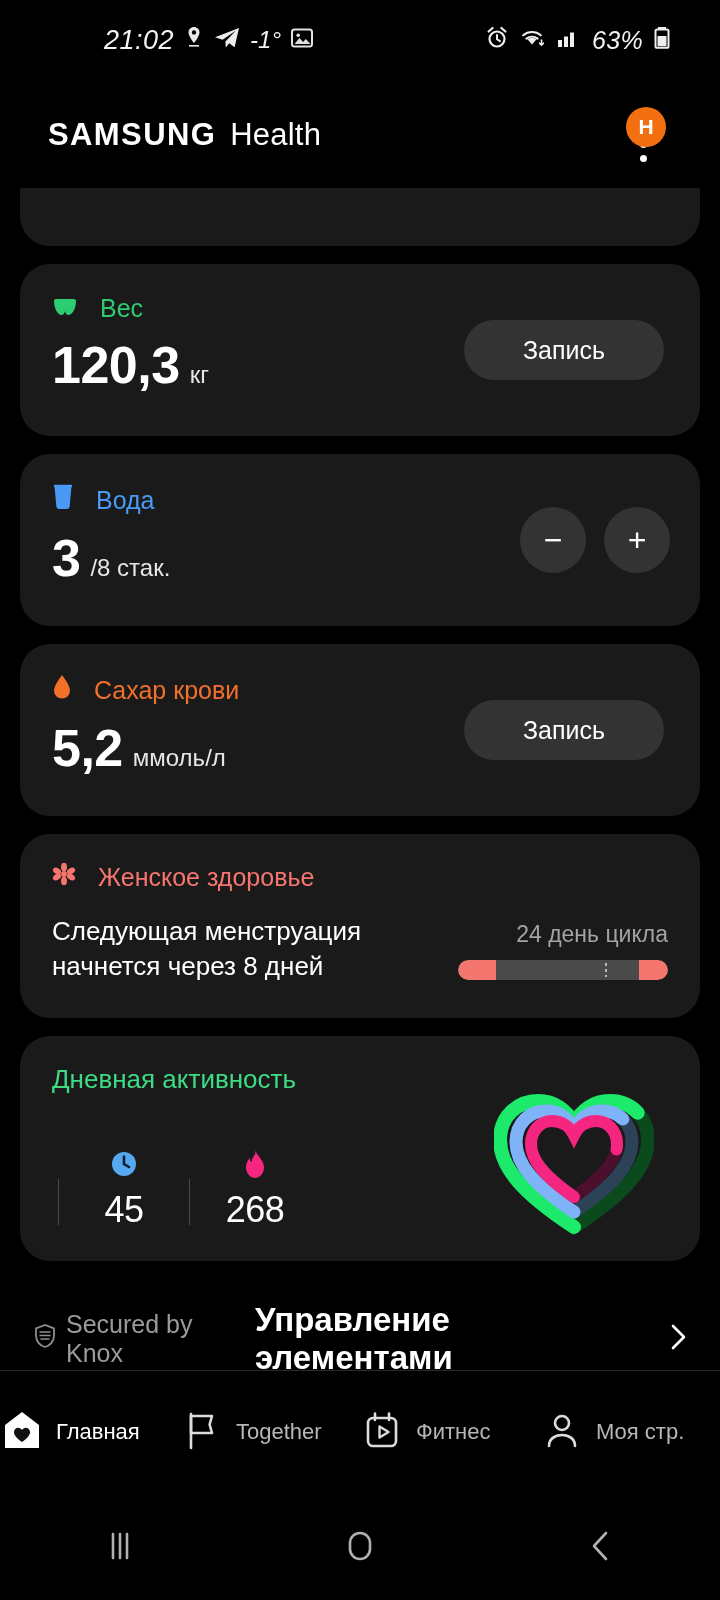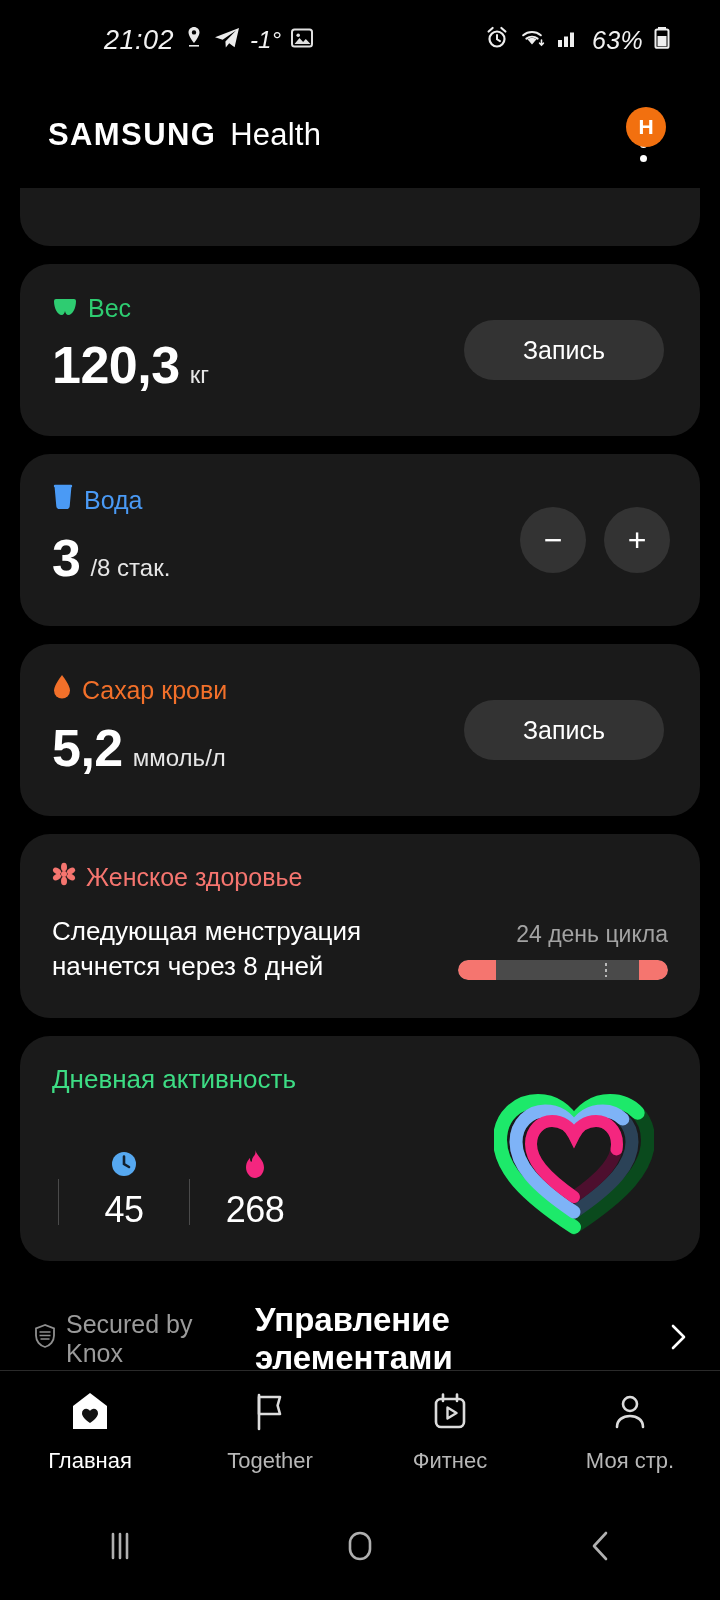--- a/index.html
+++ b/index.html
@@ -50,21 +50,21 @@
   
   .scroll { position: absolute; top: 188px; left: 0; width: 720px; height: 1190px; overflow: hidden; }
 
   .card {
     background: #1a1a1a; border-radius: 30px;
     margin: 0 20px 18px 20px; position: relative;
   }
   .card-clip-top { margin-top: -52px; height: 110px; overflow: hidden; }
 
   .metric-card { padding: 30px 32px 34px 32px; min-height: 172px; }
-  .metric-head { display: flex; align-items: center; gap: 10px; font-size: 25px; font-weight: 500; }
+  .metric-head { display: flex; align-items: center; gap: 22px; font-size: 25px; font-weight: 500; }
   .metric-value { margin-top: 16px; display: flex; align-items: baseline; gap: 10px; color: #fff; }
   .metric-num { font-size: 52px; font-weight: 600; letter-spacing: -.5px; line-height: 1; }
   .metric-unit { font-size: 24px; color: #e6e6e6; }
 
   .rec-btn {
     position: absolute; right: 36px; top: 50%; transform: translateY(-50%);
     background: #333333; color: #fff; border: none; border-radius: 30px;
     padding: 0 34px; height: 60px; min-width: 200px;
     font-size: 25px; font-family: inherit;
   }
@@ -112,21 +112,21 @@
   .footer-row { display: flex; align-items: center; padding: 22px 34px 0 34px; }
   .knox { display: flex; align-items: center; gap: 10px; color: #9b9b9b; font-size: 25px; }
   .manage { margin-left: auto; display: flex; align-items: center; gap: 16px; color: #fff; font-size: 33px; font-weight: 700; }
 
   
   .bottomnav {
     position: absolute; left: 0; bottom: 108px; width: 720px; height: 122px;
     background: #000; border-top: 1px solid #2a2a2a;
     display: flex; align-items: center;
   }
-  .nav-item { flex: 1; display: flex; flex-direction: column; align-items: center; gap: 12px; }
+  .nav-item { flex: 1; display: flex; flex-direction: row; align-items: center; gap: 12px; }
   .nav-label { font-size: 22px; color: #b7b7b7; }
   .nav-item.active .nav-label { color: #fff; }
   .navbar-sys {
     position: absolute; left: 0; bottom: 0; width: 720px; height: 108px;
     display: flex; align-items: center; background: #000;
   }
   .sys-btn { flex: 1; display: flex; align-items: center; justify-content: center; }
 </style>
 </head>
 <body>

